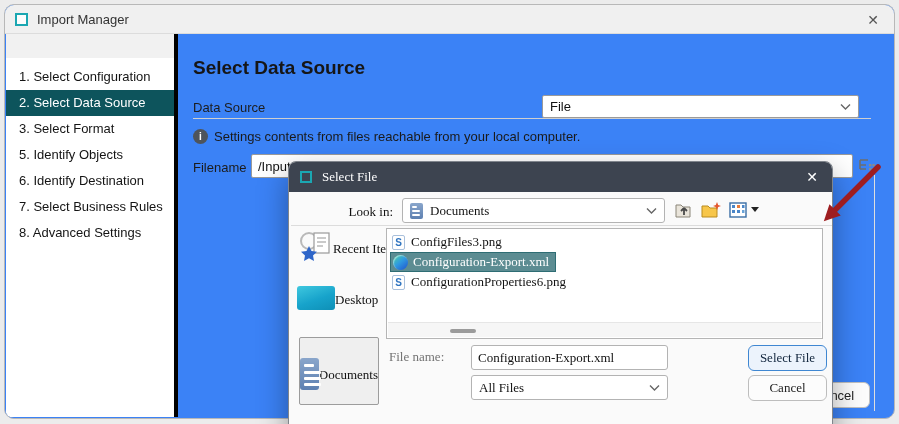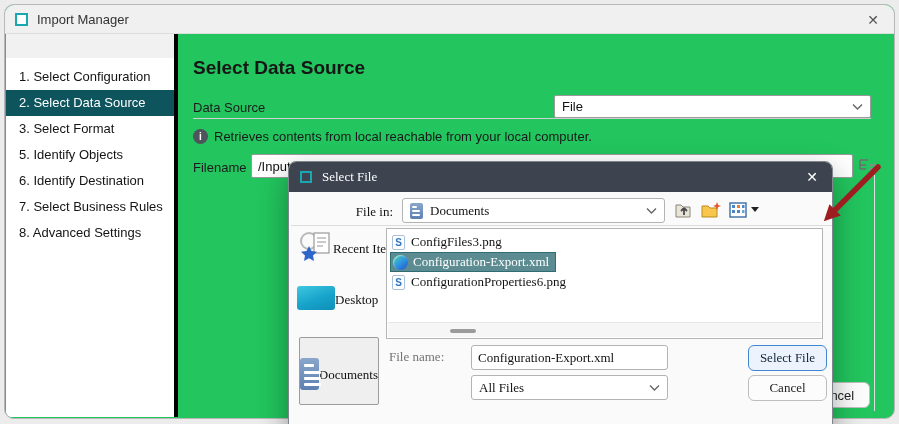--- a/index.html
+++ b/index.html
@@ -3,21 +3,21 @@
 <meta charset="utf-8">
 <style>
   html,body{margin:0;padding:0;width:899px;height:424px;overflow:hidden;
     background:#ececec;font-family:"Liberation Sans",sans-serif;
     -webkit-font-smoothing:antialiased;}
   *{box-sizing:border-box;}
   .abs{position:absolute;}
 
   
   .window{position:absolute;left:4px;top:4px;width:891px;height:415px;
-    background:#22c55e;border:1px solid #b8b8b8;border-radius:10px;overflow:hidden;}
+    background:#3b82f6;border:1px solid #b8b8b8;border-radius:10px;overflow:hidden;}
   .titlebar{position:absolute;left:0;top:0;right:0;height:29px;background:#f0f0f0;
     border-bottom:1px solid #dcdcdc;display:flex;align-items:center;}
   .logo-sq{width:13px;height:13px;border:2px solid #1ba7b2;background:#fdfdfd;
     margin-left:10px;flex:0 0 auto;}
   .titlebar .title{margin-left:9px;font-size:13px;color:#333;}
   .close-x{position:absolute;right:0;top:0;width:42px;height:29px;display:flex;
     align-items:center;justify-content:center;font-size:14px;color:#555;cursor:default;}
 
   
   .sidebar{position:absolute;left:1px;top:29px;bottom:1px;width:172px;background:#fff;
@@ -28,21 +28,21 @@
     white-space:nowrap;cursor:default;}
   .nav-item.selected{background:#0d545c;color:#fff;}
 
   
   .heading{position:absolute;left:188px;top:52px;font-size:19px;font-weight:bold;color:#161616;}
   .lbl{font-size:13px;color:#1c1c1c;}
   .ds-label{position:absolute;left:188px;top:95px;}
   .combo{background:#fff;border:1px solid #9a9a9a;border-radius:2px;font-size:13px;
     color:#111;display:flex;align-items:center;padding-left:7px;position:absolute;}
   .combo .chev{position:absolute;right:7px;top:50%;transform:translateY(-50%);}
-  .ds-combo{left:549px;top:90px;width:317px;height:23px;}
+  .ds-combo{left:537px;top:90px;width:317px;height:23px;}
   .hsep{position:absolute;left:188px;top:113px;width:678px;height:1px;background:#cfcfcf;}
   .vsep{position:absolute;left:869px;top:170px;width:1px;height:236px;background:#dedede;}
   .info-ic{position:absolute;left:188px;top:124px;width:15px;height:15px;border-radius:50%;
     background:#4e545b;color:#fff;font-size:10px;font-weight:bold;text-align:center;
     line-height:15px;}
   .info-text{position:absolute;left:209px;top:124px;height:15px;line-height:15px;
     font-size:13px;color:#1a1a1a;}
   .fn-label{position:absolute;left:188px;top:155px;}
   .text-input{position:absolute;background:#fff;border:1px solid #9a9a9a;border-radius:2px;
     font-size:13px;color:#111;padding-left:6px;display:flex;align-items:center;
@@ -156,21 +156,21 @@
     <span class="chev">
       <svg width="11" height="7" viewBox="0 0 11 7">
           <path d="M1 1 L5.5 5.5 L10 1" fill="none" stroke="#666" stroke-width="1.4"></path>
         </svg>
     </span>
   </div>
   <div class="hsep"></div>
   <div class="vsep"></div>
 
   <div class="info-ic">i</div>
-  <div class="info-text">Retrieves contents from local reachable from your local computer.</div>
+  <div class="info-text">Settings contents from files reachable from your local computer.</div>
 
   <div class="lbl fn-label">Filename</div>
   <div class="text-input fn-input">
     <span>/Input</span>
   </div>
   <div class="tree-btn">
     <svg width="20" height="20" viewBox="0 0 20 20">
       <path d="M4 4 H12 M4 4 V13 M4 9 H10 M4 13 H10" fill="none" stroke="#6e6e6e" stroke-width="1.6"></path>
       <rect x="13" y="8" width="2.4" height="2.4" fill="#8a8a8a"></rect>
         <rect x="16.4" y="8" width="2.4" height="2.4" fill="#8a8a8a"></rect>
@@ -185,21 +185,21 @@
 </div>
 
 <div class="dialog">
 
   <div class="dlg-titlebar">
     <div class="logo-sq"></div>
     <div class="title">Select File</div>
     <div class="dlg-close">✕</div>
   </div>
 
-  <div class="lookin-label">File in:</div>
+  <div class="lookin-label">Look in:</div>
   <div class="combo lookin-combo">
     <span class="doc-small ic">
         <i style="top:3px;width:5px"></i>
         <i style="top:7px;width:8px"></i>
         <i style="top:11px;width:8px"></i>
       </span>
     <span>Documents</span>
     <span class="chev">
       <svg width="11" height="7" viewBox="0 0 11 7">
           <path d="M1 1 L5.5 5.5 L10 1" fill="none" stroke="#666" stroke-width="1.4"></path>

